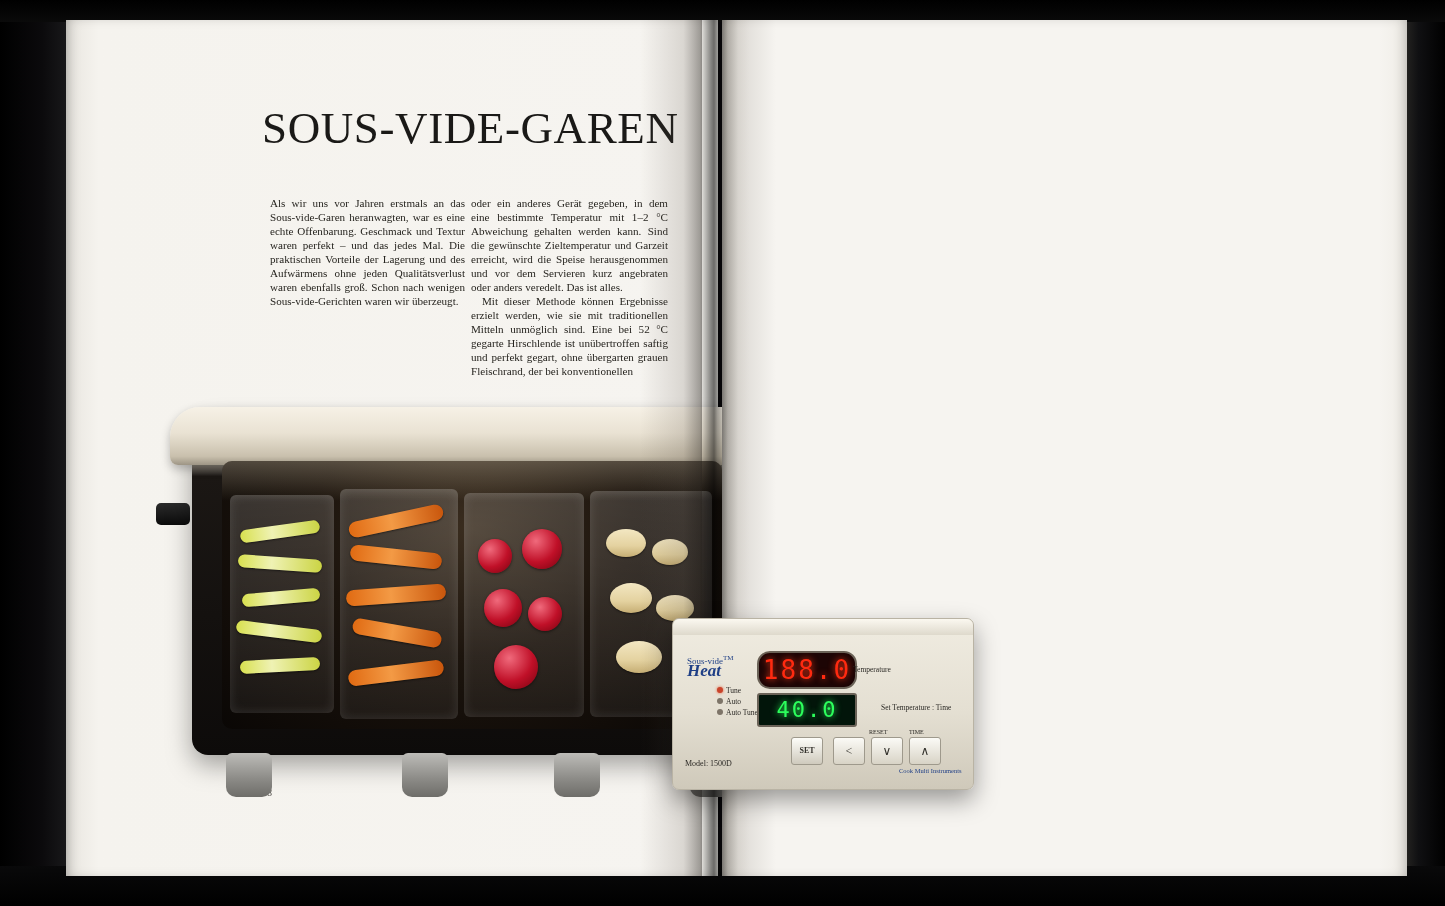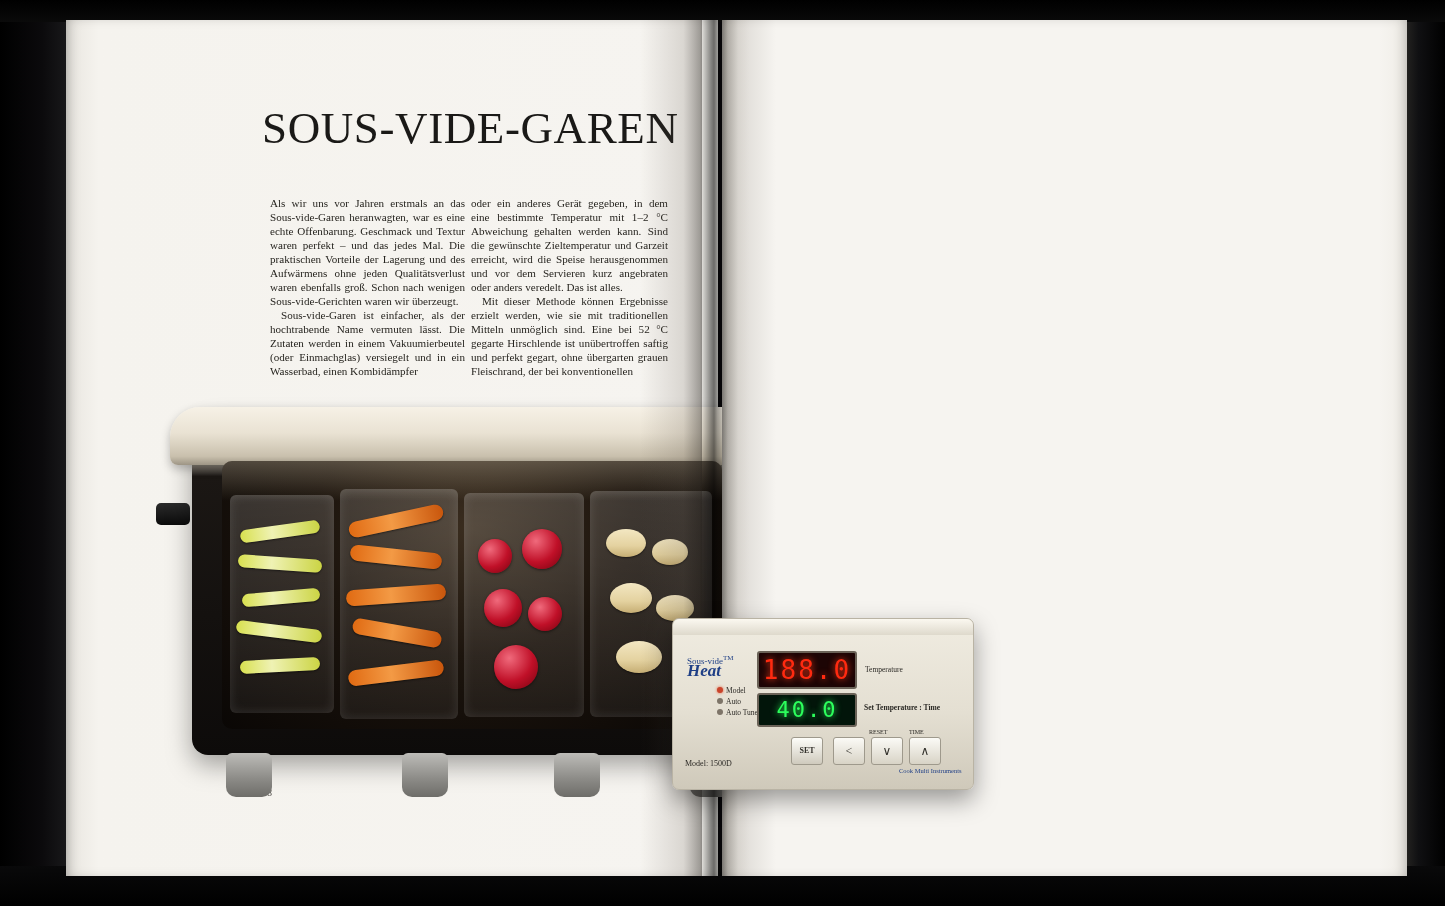--- a/index.html
+++ b/index.html
@@ -219,21 +219,21 @@
     position: absolute; left: 0; top: 0; width: 100%; height: 16px;
     background: linear-gradient(to bottom, #fbf8f0, #ded9cc);
     border-radius: 7px 7px 0 0;
   }
   .display {
     position: absolute;
     left: 84px; top: 32px;
     width: 96px; height: 34px;
     background: #1d0505;
     border: 2px solid #6a6257;
-    border-radius: 3px;
+    border-radius: 13px;
     color: #ff2a10;
     font-family: "DejaVu Sans Mono", monospace;
     font-size: 26px;
     letter-spacing: 2px;
     text-align: center;
     line-height: 34px;
     text-shadow: 0 0 7px #ff3a18;
   }
   .display2 {
     position: absolute;
@@ -260,22 +260,22 @@
   .brand .big { font-size: 17px; font-style: italic; font-weight: bold; }
   .brand .tm { font-size: 7px; vertical-align: super; }
   .lamp-row { position: absolute; left: 44px; top: 66px; font-size: 7.5px; color: #2a2824; line-height: 11px; }
   .lamp { display: inline-block; width: 6px; height: 6px; border-radius: 50%; background: #c9442b; margin-right: 3px; box-shadow: 0 0 3px #e05b38; }
   .lamp.off { background: #7d7468; box-shadow: none; }
   .ctrl-label {
     position: absolute;
     font-size: 7.5px;
     color: #2a2824;
   }
-  #ctrl-temp-label { left: 192px; top: 46px; }
-  #ctrl-set-label { left: 191px; top: 84px; font-weight: bold; }
+  #ctrl-temp-label { left: 180px; top: 46px; }
+  #ctrl-set-label { left: 208px; top: 84px; }
   #ctrl-model-label { left: 12px; top: 140px; font-size: 8px; }
   #ctrl-foot-label { left: 226px; top: 148px; font-size: 6.5px; color: #1f3f86; }
   .btn {
     position: absolute;
     top: 118px;
     width: 30px; height: 26px;
     background: linear-gradient(to bottom, #fbfaf6, #d8d3c6);
     border: 1px solid #9e998c;
     border-radius: 3px;
     font-size: 12px;
@@ -300,21 +300,20 @@
   <div class="book-shadow-right"></div>
   <div class="book-shadow-top"></div>
   <div class="book-shadow-bottom"></div>
 
   <div class="page page-left">
 
     <h1 class="title">SOUS-VIDE-GAREN</h1>
 
     <div class="col" id="left-col-1">
       <p>Als wir uns vor Jahren erstmals an das Sous-vide-Garen heranwagten, war es eine echte Offenbarung. Geschmack und Textur waren perfekt – und das jedes Mal. Die praktischen Vorteile der Lagerung und des Aufwärmens ohne jeden Qualitätsverlust waren ebenfalls groß. Schon nach wenigen Sous-vide-Gerichten waren wir überzeugt.</p>
-      <p>Sous-vide-Garen ist einfacher, als der hochtrabende Name vermuten lässt. Die Zutaten werden in einem Vakuumierbeutel (oder Einmachglas) versiegelt und in ein Wasserbad, einen Kombidämpfer</p>
     </div>
 
     <div class="col" id="left-col-2">
       <p>oder ein anderes Gerät gegeben, in dem eine bestimmte Temperatur mit 1–2 °C Abweichung gehalten werden kann. Sind die gewünschte Zieltemperatur und Garzeit erreicht, wird die Speise herausgenommen und vor dem Servieren kurz angebraten oder anders veredelt. Das ist alles.</p>
       <p>Mit dieser Methode können Ergebnisse erzielt werden, wie sie mit traditionellen Mitteln unmöglich sind. Eine bei 52 °C gegarte Hirschlende ist unübertroffen saftig und perfekt gegart, ohne übergarten grauen Fleischrand, der bei konventionellen</p>
     </div>
 
     <div class="folio" id="folio-left">48</div>
 
     <div class="cooker-photo">
@@ -384,21 +383,21 @@
     
   </div>
 
   <div class="controller">
     <div class="ctrl-top"></div>
     <div class="brand">
       <span>Sous-vide</span><span class="tm">TM</span><br>
       <span class="big">Heat</span>
     </div>
     <div class="lamp-row">
-      <span class="lamp"></span><span>Model</span><br>
+      <span class="lamp"></span><span>Tune</span><br>
       <span class="lamp off"></span><span>Auto</span><br>
       <span class="lamp off"></span><span>Auto Tune</span>
     </div>
     <div class="display">188.0</div>
     <div class="display2">40.0</div>
     <div class="ctrl-label" id="ctrl-temp-label">Temperature</div>
     <div class="ctrl-label" id="ctrl-set-label">Set Temperature : Time</div>
     <div class="ctrl-label" id="ctrl-model-label">Model: 1500D</div>
     <div class="ctrl-label" id="ctrl-foot-label">Cook Multi Instruments</div>
     <div class="btn" id="btn-set">SET</div>

